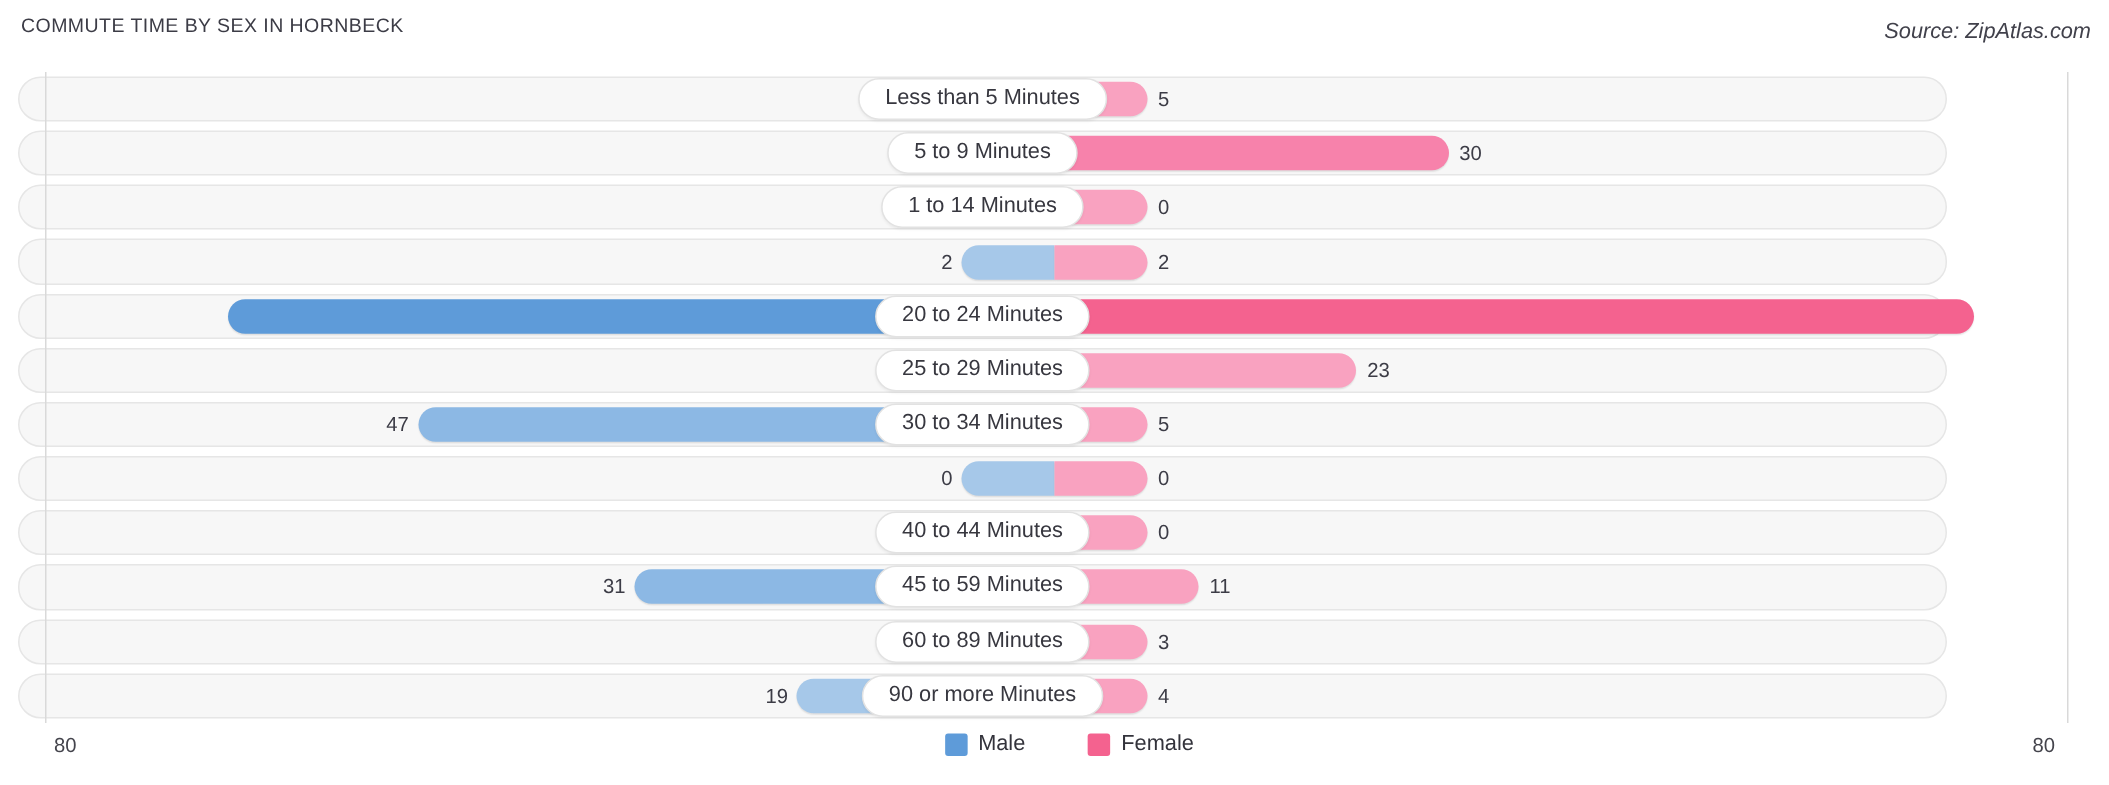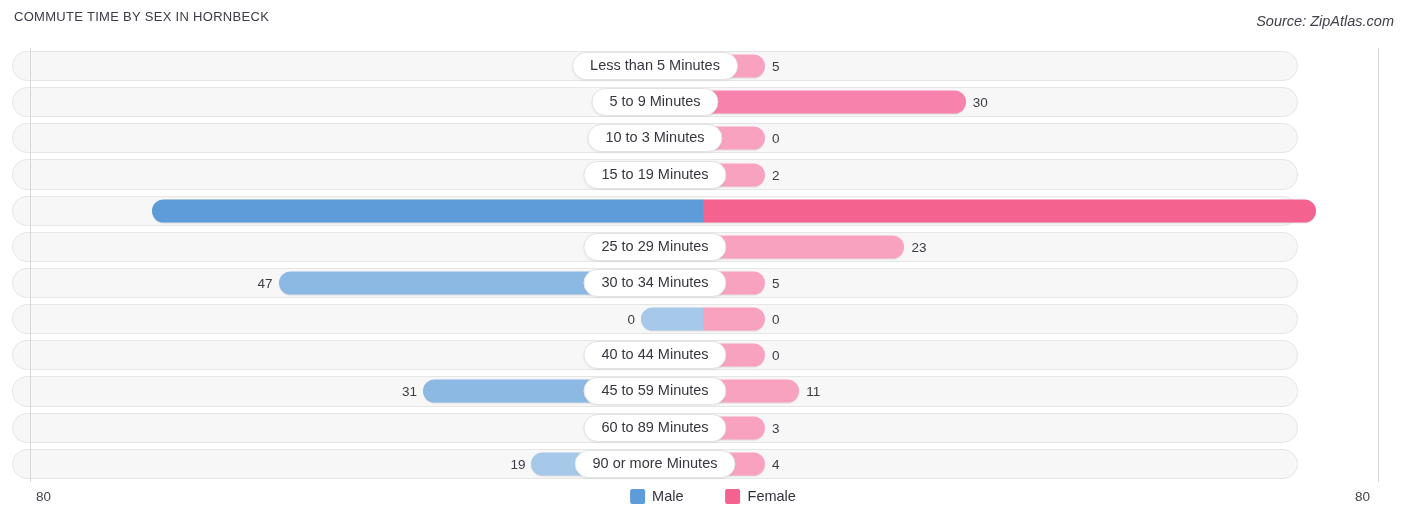--- a/index.html
+++ b/index.html
@@ -223,40 +223,40 @@
           <div class="center-pill">5 to 9 Minutes</div>
         </div>
         <div class="row">
           <div class="track"></div>
           <div class="bars">
             <div class="bar male" style="left: 641px; width: 62px;"></div>
             <div class="bar female" style="left: 703px; width: 62px;"></div>
             <div class="bar-value" style="left: 615px; width: 20px; text-align: right;">0</div>
             <div class="bar-value" style="left: 772px;">0</div>
           </div>
-          <div class="center-pill">10 to 3 Minutes</div>
+          <div class="center-pill">1 to 14 Minutes</div>
         </div>
         <div class="row">
           <div class="track"></div>
           <div class="bars">
             <div class="bar male" style="left: 641px; width: 62px;"></div>
             <div class="bar female" style="left: 703px; width: 62px;"></div>
             <div class="bar-value" style="left: 615px; width: 20px; text-align: right;">2</div>
             <div class="bar-value" style="left: 772px;">2</div>
           </div>
-          <div class="center-pill">15 to 19 Minutes</div>
         </div>
         <div class="row">
           <div class="track"></div>
           <div class="bars">
             <div class="bar male hi" style="left: 152.17px; width: 550.83px;"></div>
             <div class="bar female hi" style="left: 703px; width: 613.2px;"></div>
             <div class="bar-value inside" style="left: 164.17px;">61</div>
             <div class="bar-value inside" style="left: 1288.2px;">70</div>
           </div>
+          <div class="center-pill">20 to 24 Minutes</div>
         </div>
         <div class="row">
           <div class="track"></div>
           <div class="bars">
             <div class="bar male" style="left: 641px; width: 62px;"></div>
             <div class="bar female" style="left: 703px; width: 201.48px;"></div>
             <div class="bar-value" style="left: 615px; width: 20px; text-align: right;">4</div>
             <div class="bar-value" style="left: 911.48px;">23</div>
           </div>
           <div class="center-pill">25 to 29 Minutes</div>

